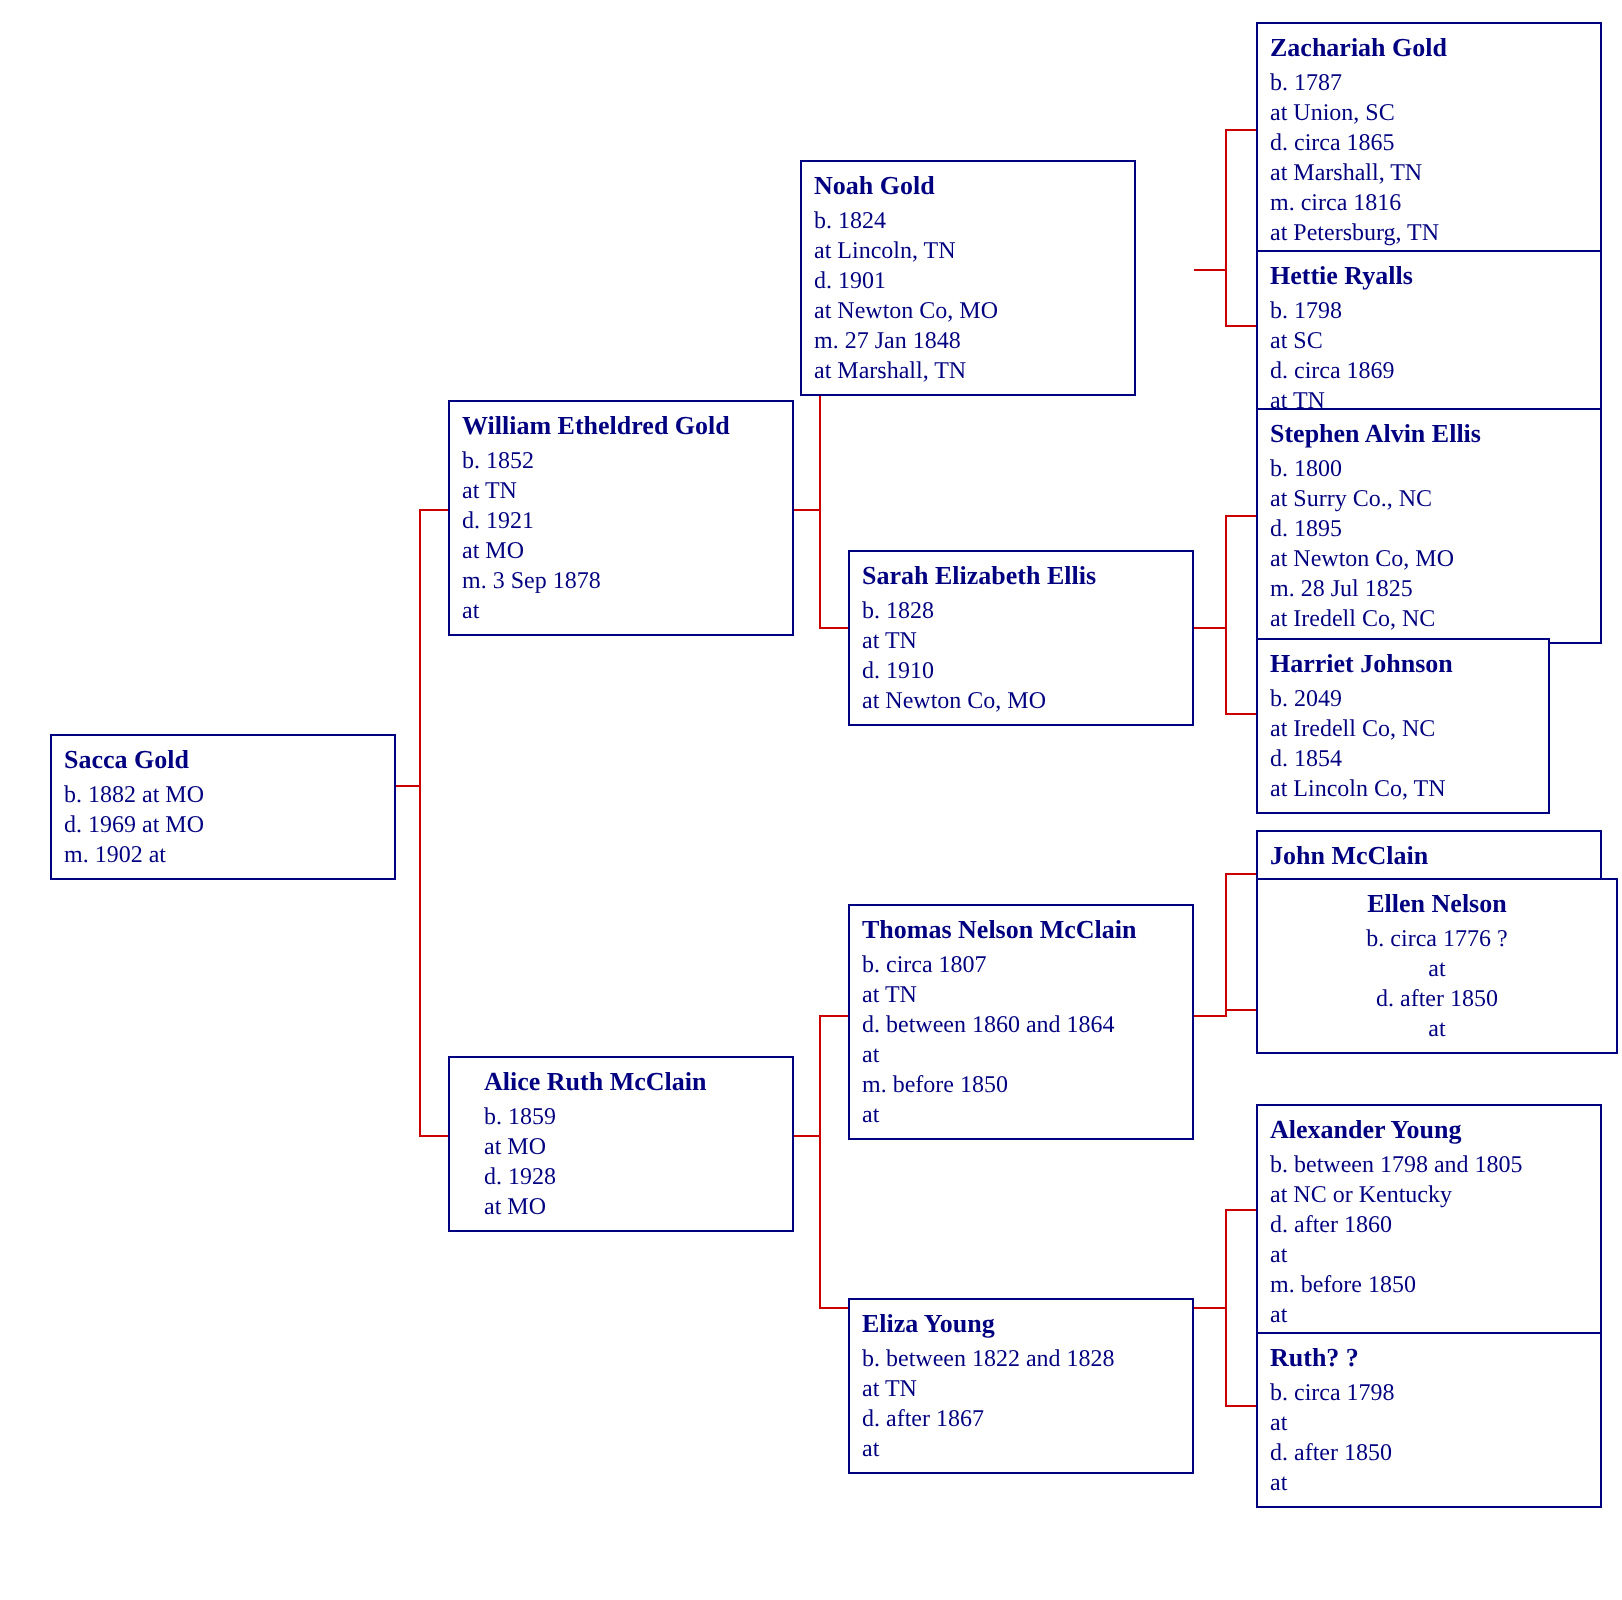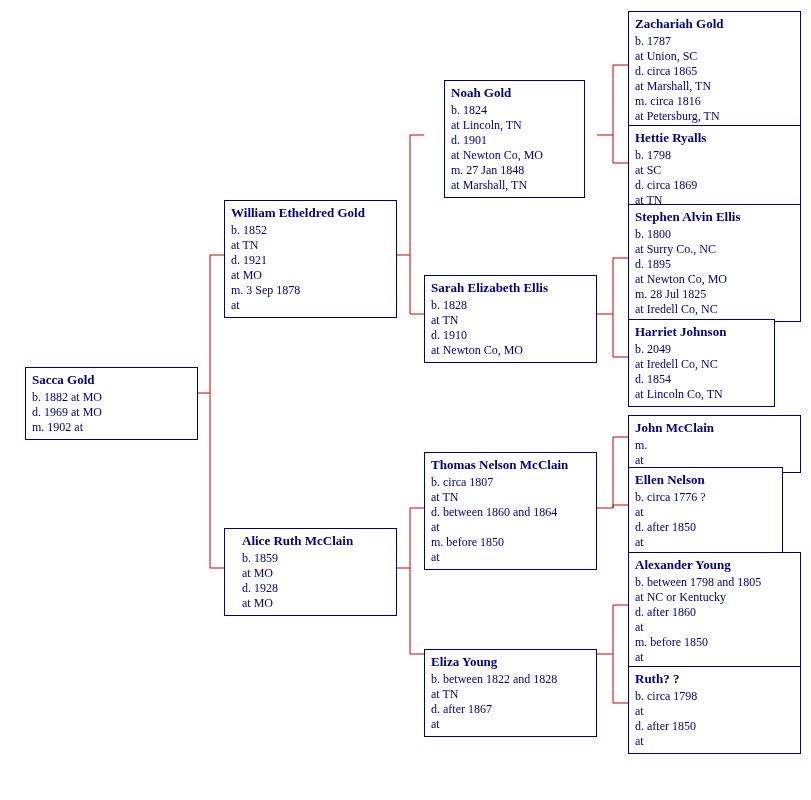--- a/index.html
+++ b/index.html
@@ -88,21 +88,21 @@
 </div>
 
 <div class="person-box" style="left:224px; top:528px; width:173px;padding-left:17px;">
   <div class="name">Alice Ruth McClain</div>
   <div class="line">b.  1859</div>
   <div class="line">at MO</div>
   <div class="line">d.  1928</div>
   <div class="line">at MO</div>
 </div>
 
-<div class="person-box" style="left:444px; top:80px; width:141px;">
+<div class="person-box" style="left:400px; top:80px; width:168px;">
   <div class="name">Noah Gold</div>
   <div class="line">b.  1824</div>
   <div class="line">at Lincoln, TN</div>
   <div class="line">d.  1901</div>
   <div class="line">at Newton Co, MO</div>
   <div class="line">m.  27 Jan 1848</div>
   <div class="line">at Marshall, TN</div>
 </div>
 
 <div class="person-box" style="left:424px; top:275px; width:173px;">
@@ -166,21 +166,21 @@
   <div class="line">d.  1854</div>
   <div class="line">at Lincoln Co, TN</div>
 </div>
 
 <div class="person-box" style="left:628px; top:415px; width:173px;">
   <div class="name">John McClain</div>
   <div class="line">m.</div>
   <div class="line">at</div>
 </div>
 
-<div class="person-box" style="left:628px; top:467px; width:155px;">
+<div class="person-box" style="left:628px; top:439px; width:181px;text-align:center;">
   <div class="name">Ellen Nelson</div>
   <div class="line">b.  circa 1776 ?</div>
   <div class="line">at</div>
   <div class="line">d.  after 1850</div>
   <div class="line">at</div>
 </div>
 
 <div class="person-box" style="left:628px; top:552px; width:173px;">
   <div class="name">Alexander Young</div>
   <div class="line">b.  between 1798 and 1805</div>

